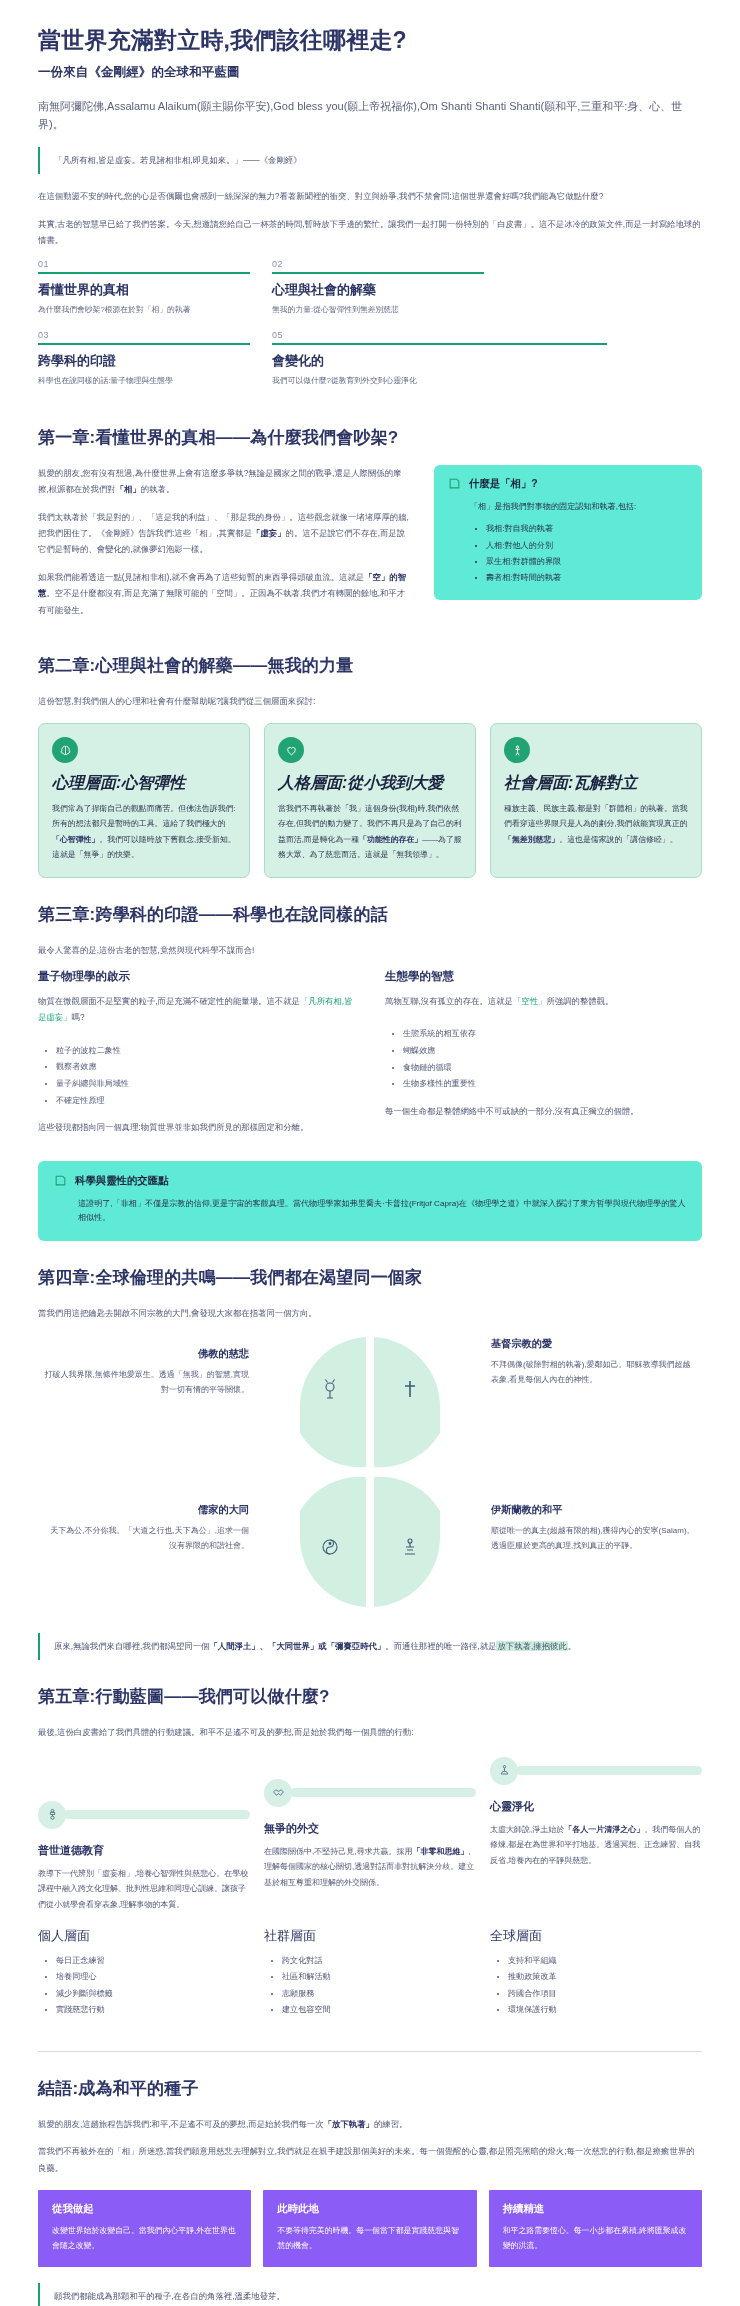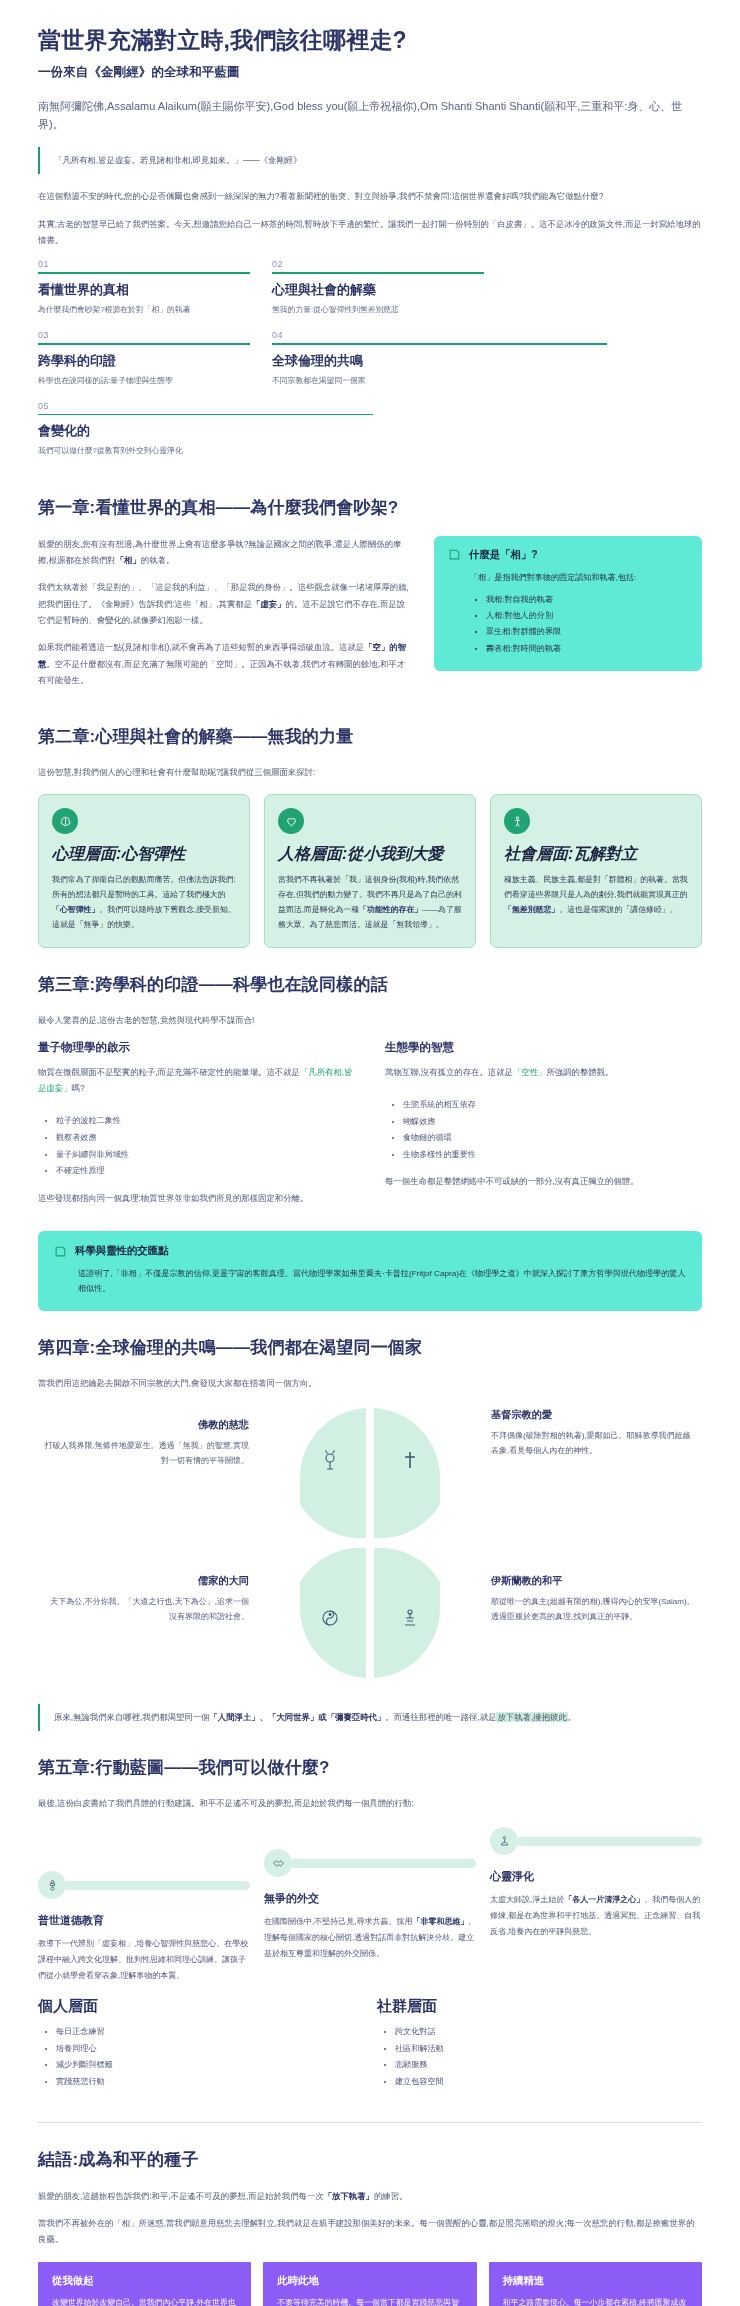--- a/index.html
+++ b/index.html
@@ -38,21 +38,21 @@
   .gr { color: #18a074; }
 
   h2.chapter {
     font-size: 17px; font-weight: bold; color: #2d3566;
     margin: 26px 0 16px 0; line-height: 1.3; letter-spacing:.2px;
   }
   h3.sub {
     font-size: 11.5px; font-weight: bold; color: #2d3566; margin: 0 0 9px 0;
   }
   h4.small {
-    font-size: 15px; font-weight: bold; color: #2d3566; margin: 0 0 8px 0;
+    font-size: 13px; font-weight: normal; color: #2d3566; margin: 0 0 8px 0;
   }
 
   
   .idx-grid { display: flex; flex-wrap: wrap; gap: 0 22px; margin: 4px 0 0 0; }
   .idx-item { width: 212px; margin-bottom: 14px; }
   .idx-item.half { width: 335px; }
   .idx-num { font-size: 9px; color: #8a92ad; margin-bottom: 3px; letter-spacing:.5px; }
   .idx-rule { height: 1.6px; background: #18a074; margin-bottom: 7px; }
   .idx-title { font-size: 13px; font-weight: bold; color: #2d3566; margin-bottom: 5px; }
   .idx-desc { font-size: 7.8px; color: #5f6784; line-height: 1.55; }
@@ -156,26 +156,20 @@
       <div class="idx-num">02</div>
       <div class="idx-rule"></div>
       <div class="idx-title">心理與社會的解藥</div>
       <div class="idx-desc">無我的力量:從心智彈性到無差別慈悲</div>
     </div>
     <div class="idx-item">
       <div class="idx-num">03</div>
       <div class="idx-rule"></div>
       <div class="idx-title">跨學科的印證</div>
       <div class="idx-desc">科學也在說同樣的話:量子物理與生態學</div>
-    </div>
-    <div class="idx-item half">
-      <div class="idx-num">04</div>
-      <div class="idx-rule"></div>
-      <div class="idx-title">全球倫理的共鳴</div>
-      <div class="idx-desc">不同宗教都在渴望同一個家</div>
     </div>
     <div class="idx-item half">
       <div class="idx-num">05</div>
       <div class="idx-rule"></div>
       <div class="idx-title">會變化的</div>
       <div class="idx-desc">我們可以做什麼?從教育到外交到心靈淨化</div>
     </div>
   </div>
 
   <h2 class="chapter">第一章:看懂世界的真相——為什麼我們會吵架?</h2>
@@ -395,20 +389,29 @@
     </div>
     <div>
       <h4 class="small">社群層面</h4>
       <ul class="plain">
         <li>跨文化對話</li>
         <li>社區和解活動</li>
         <li>志願服務</li>
         <li>建立包容空間</li>
       </ul>
     </div>
+    <div>
+      <h4 class="small">全球層面</h4>
+      <ul class="plain">
+        <li>支持和平組織</li>
+        <li>推動政策改革</li>
+        <li>跨國合作項目</li>
+        <li>環境保護行動</li>
+      </ul>
+    </div>
   </div>
 
   <div class="hr"></div>
 
   <h2 class="chapter">結語:成為和平的種子</h2>
   <p class="body"><span>親愛的朋友,這趟旅程告訴我們:和平,不是遙不可及的夢想,而是始於我們每一次</span><span class="b">「放下執著」</span><span>的練習。</span></p>
   <p class="body">當我們不再被外在的「相」所迷惑,當我們願意用慈悲去理解對立,我們就是在親手建設那個美好的未來。每一個覺醒的心靈,都是照亮黑暗的燈火;每一次慈悲的行動,都是療癒世界的良藥。</p>
 
   <div class="gcards">
     <div class="gcard">

